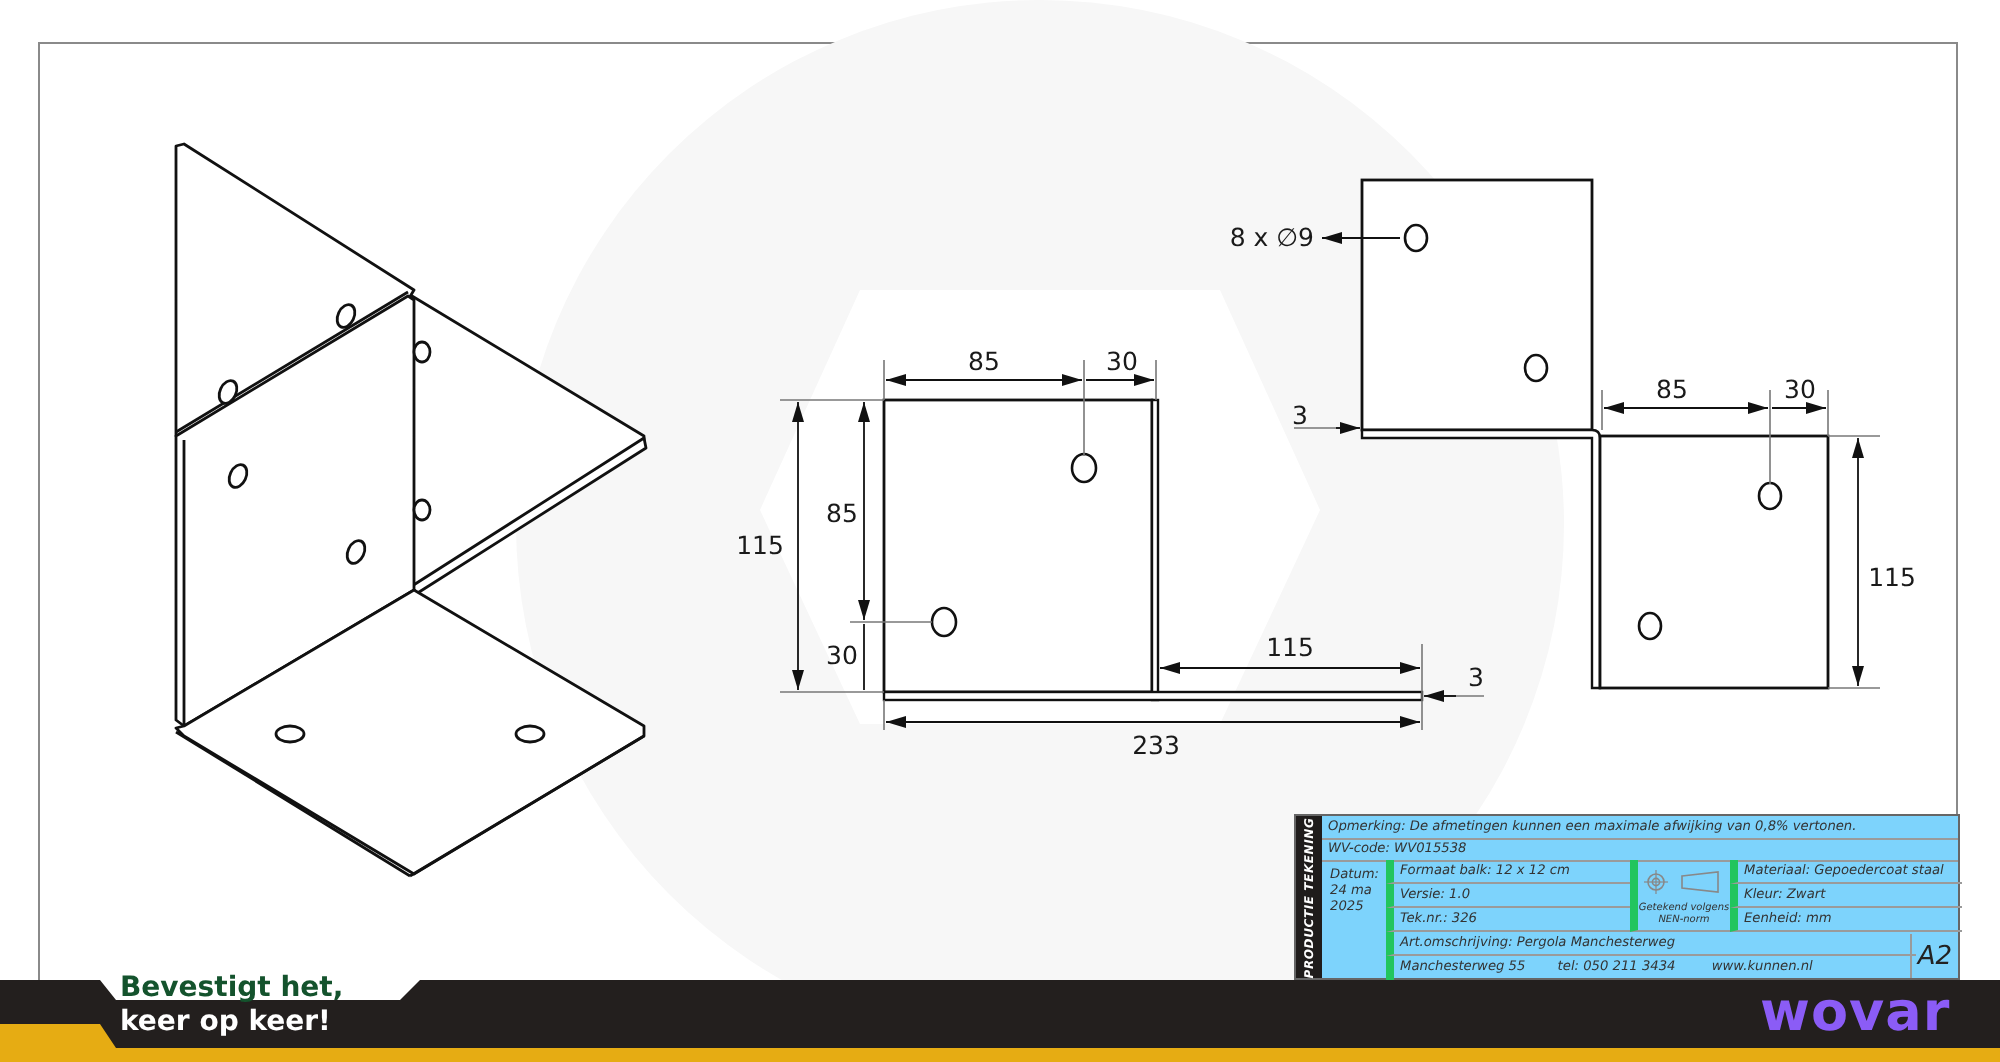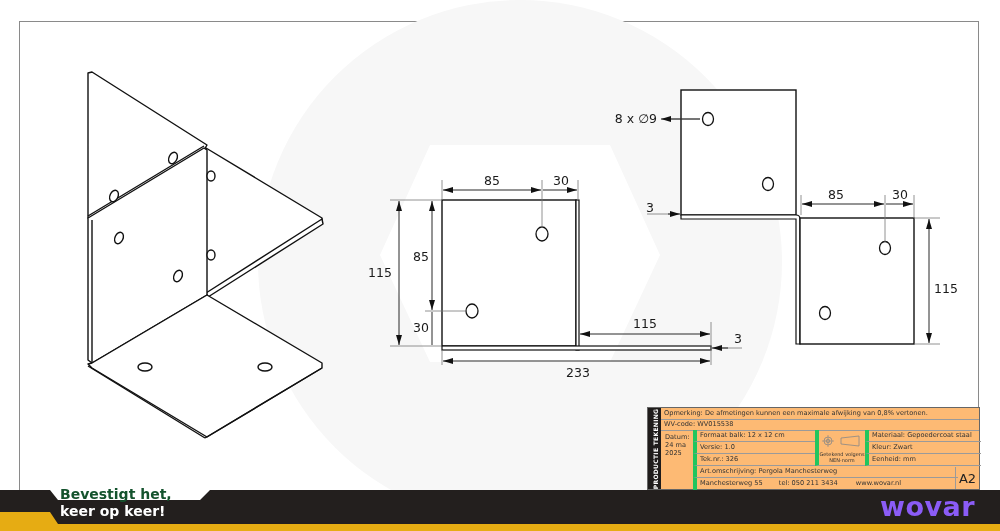--- a/index.html
+++ b/index.html
@@ -3,21 +3,21 @@
 <meta charset="utf-8">
 <style>
   html, body { margin:0; padding:0; }
   body { width:1000px; height:531px; position:relative; overflow:hidden; background:#ffffff; font-family:"DejaVu Sans", sans-serif; }
   .sheet { position:absolute; left:0; top:0; width:1000px; height:531px; }
   .frame { position:absolute; left:19px; top:21px; width:960px; height:480px; border-left:1.5px solid #8a8a8a; border-top:1.5px solid #8a8a8a; border-right:1.5px solid #8a8a8a; box-sizing:border-box; }
   svg.drawing { position:absolute; left:0; top:0; }
   .dim { font-family:"DejaVu Sans", sans-serif; font-size:12.5px; fill:#1a1a1a; }
 
   
-  .tb { position:absolute; left:647px; top:407px; width:333px; height:83px; background:#fdba74; border:1px solid #666; box-sizing:border-box; font-family:"DejaVu Sans", sans-serif; font-size:6.6px; color:#333; }
+  .tb { position:absolute; left:647px; top:407px; width:333px; height:83px; background:#7dd3fc; border:1px solid #666; box-sizing:border-box; font-family:"DejaVu Sans", sans-serif; font-size:6.6px; color:#333;font-style:italic; }
   .tb-side { position:absolute; left:0; top:0; width:13px; height:100%; background:#1f1c1b; }
   .tb-side span { position:absolute; left:50%; top:50%; transform:translate(-50%,-50%) rotate(-90deg); white-space:nowrap; color:#fff; font-weight:bold; font-size:6px; letter-spacing:0.3px; }
   .row { position:absolute; left:13px; right:0; border-bottom:1px solid #9a9a9a; padding-left:3px; line-height:10px; white-space:nowrap; }
   .cell { position:absolute; border-left:4px solid #22c55e; border-bottom:1px solid #9a9a9a; padding-left:3px; line-height:10px; white-space:nowrap; box-sizing:border-box; }
   .a2 { position:absolute; right:0; bottom:0; width:23px; height:22px; border-left:1px solid #9a9a9a; font-size:13px; color:#222; display:flex; align-items:center; justify-content:center; }
 
   
   .banner { position:absolute; left:0; top:490px; width:1000px; height:41px; }
   .slogan { position:absolute; left:60px; top:486px; color:#fff; font-family:"DejaVu Sans", sans-serif; font-weight:bold; font-size:14px; line-height:17px; text-align:left; }
   .slogan .l1 { color:#14532d;text-align:right; }
@@ -168,21 +168,21 @@
     </div>
 
     <div class="cell" style="left:217px;top:22px;width:116px;height:12px;">Materiaal: Gepoedercoat staal</div>
     <div class="cell" style="left:217px;top:34px;width:116px;height:12px;">Kleur: Zwart</div>
     <div class="cell" style="left:217px;top:46px;width:116px;height:12px;">Eenheid: mm</div>
 
     <div class="cell" style="left:45px;top:58px;width:265px;height:12px;">Art.omschrijving: Pergola Manchesterweg</div>
     <div class="cell" style="left:45px;top:70px;width:265px;height:12px;border-bottom:none;">
       <span>Manchesterweg 55</span>
       <span style="margin-left:14px;">tel: 050 211 3434</span>
-      <span style="margin-left:16px;">www.wovar.nl</span>
+      <span style="margin-left:16px;">www.kunnen.nl</span>
     </div>
     <div class="a2">A2</div>
   </div>
 
   <svg class="banner" width="1000" height="41" viewBox="0 0 1000 41">
     <rect x="0" y="0" width="1000" height="41" fill="#231f1e"></rect>
     <polygon points="0,22 50,22 58,34 1000,34 1000,41 0,41" fill="#e6ac13"></polygon>
     <polygon points="0,0 20,0 55,0 0,0" fill="#fff"></polygon>
     <polygon points="18,0 50,0 58,10 200,10 210,0 18,0" fill="#ffffff"></polygon>
   </svg>

